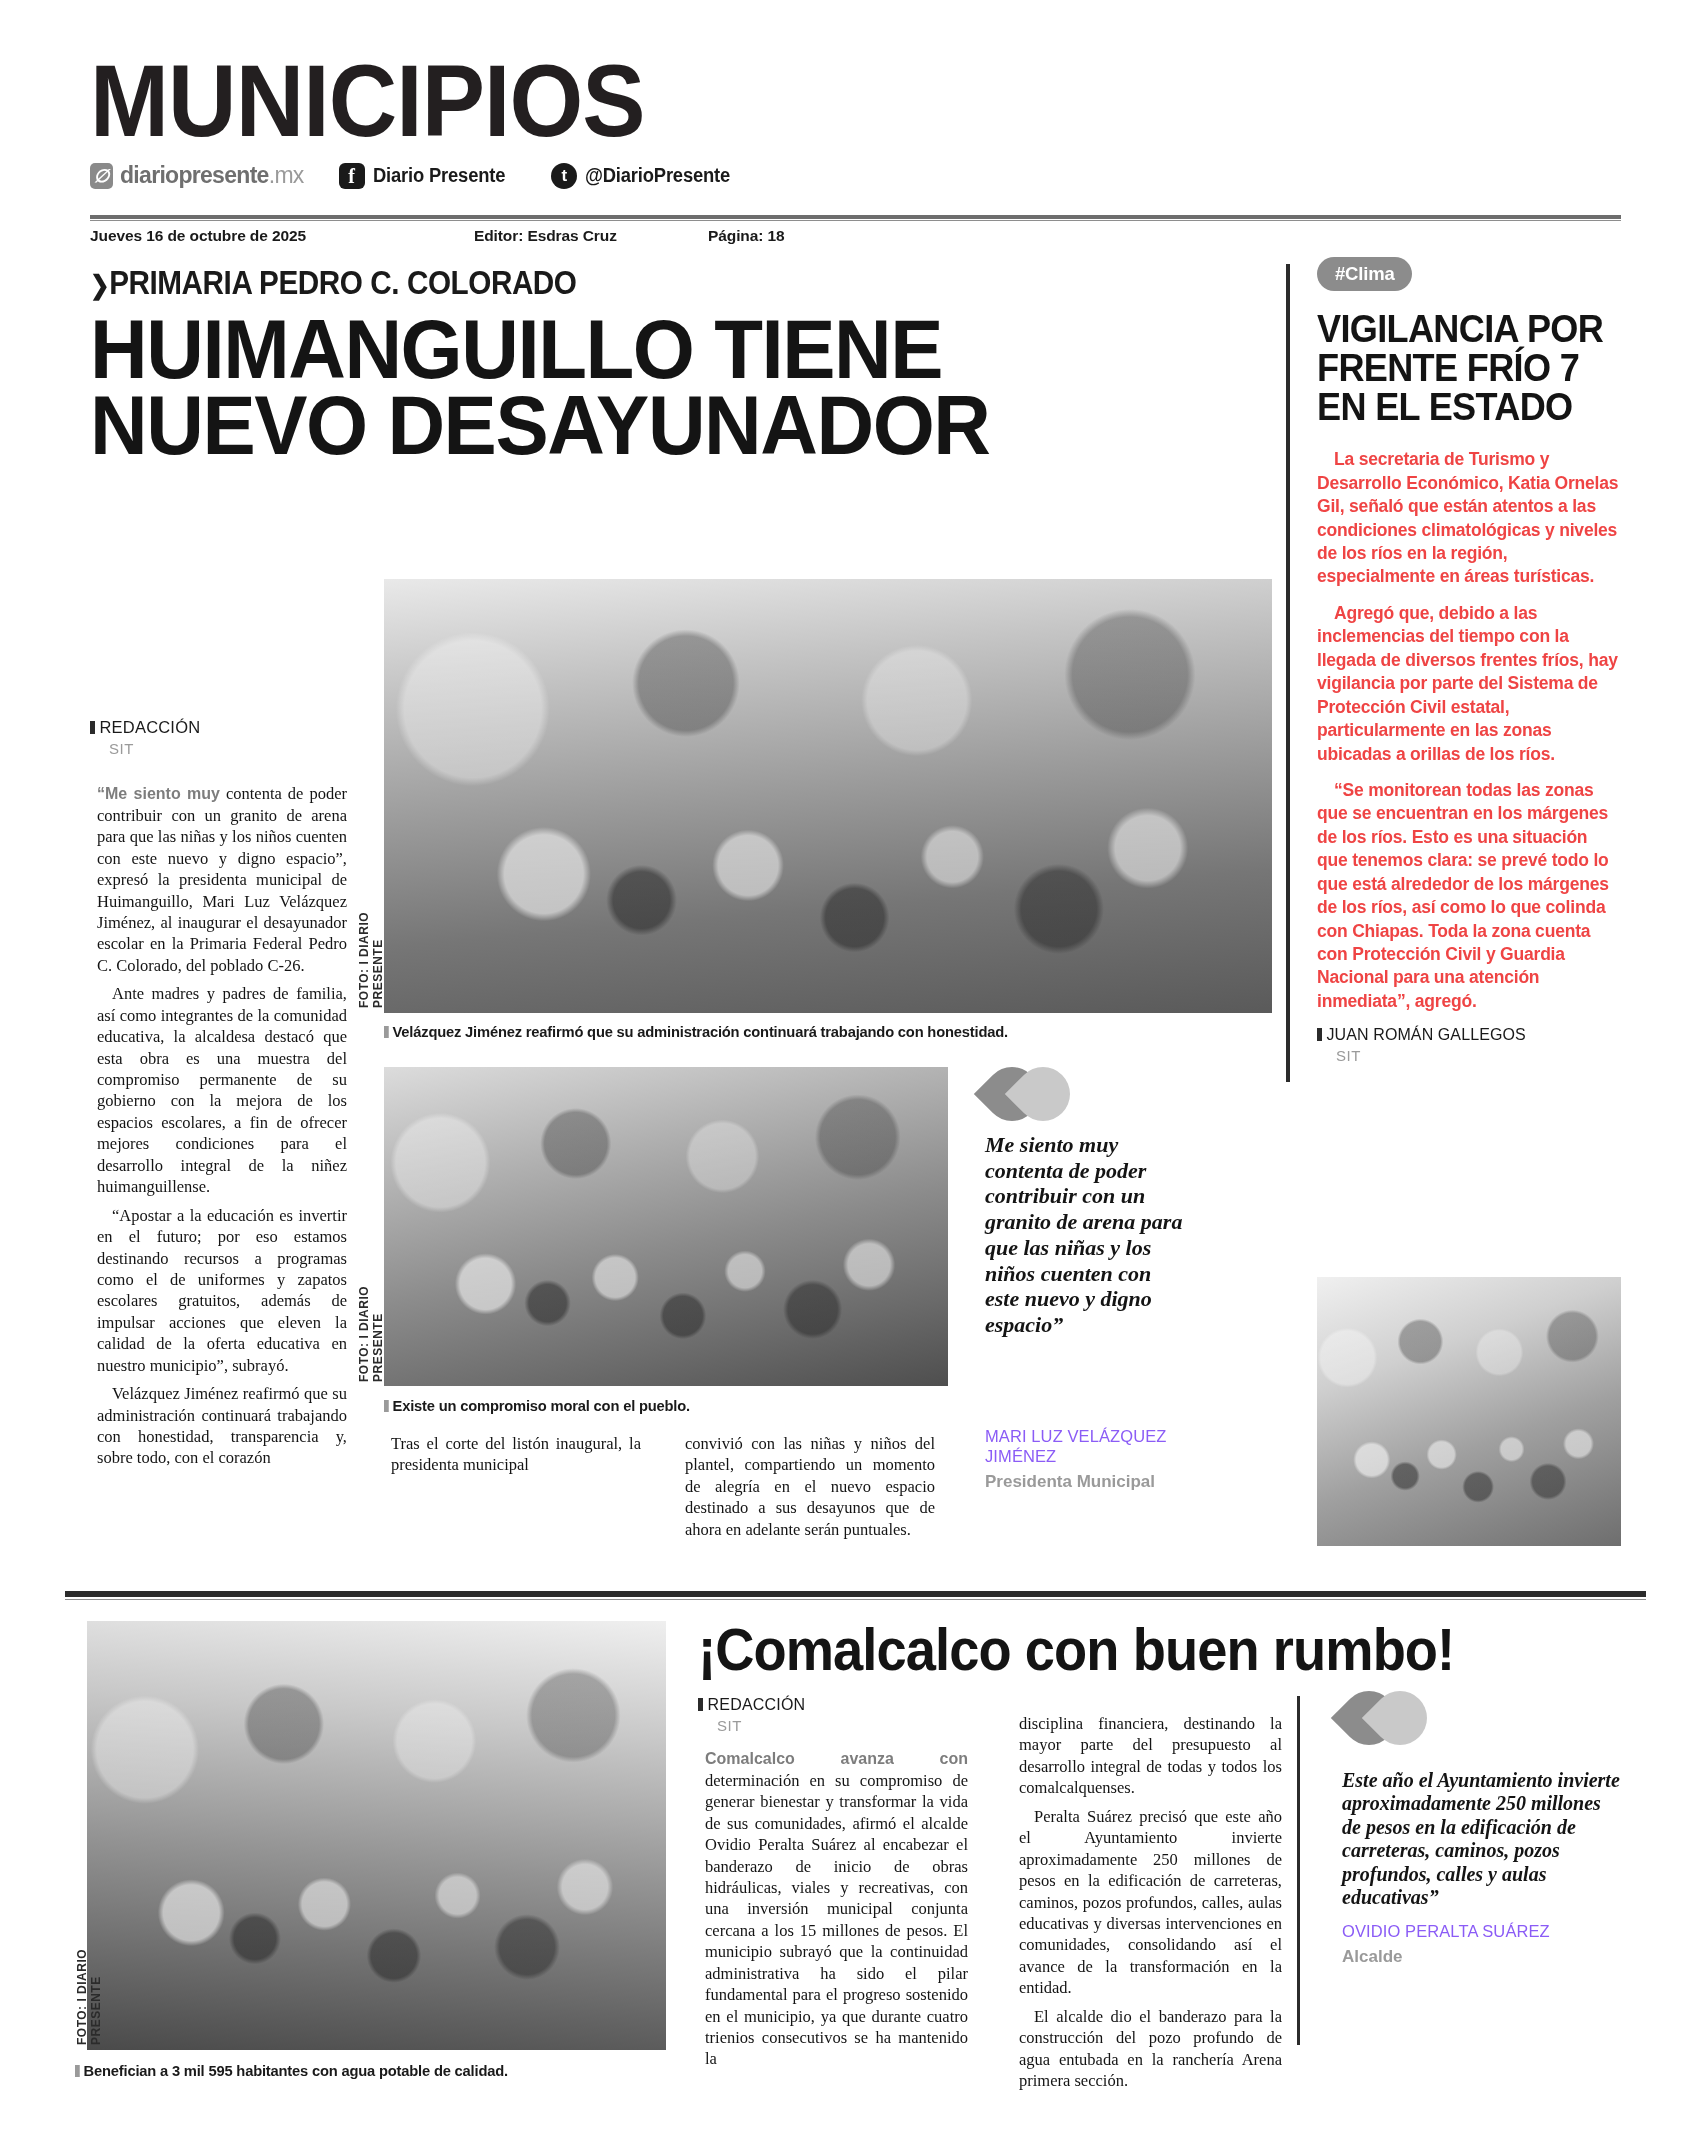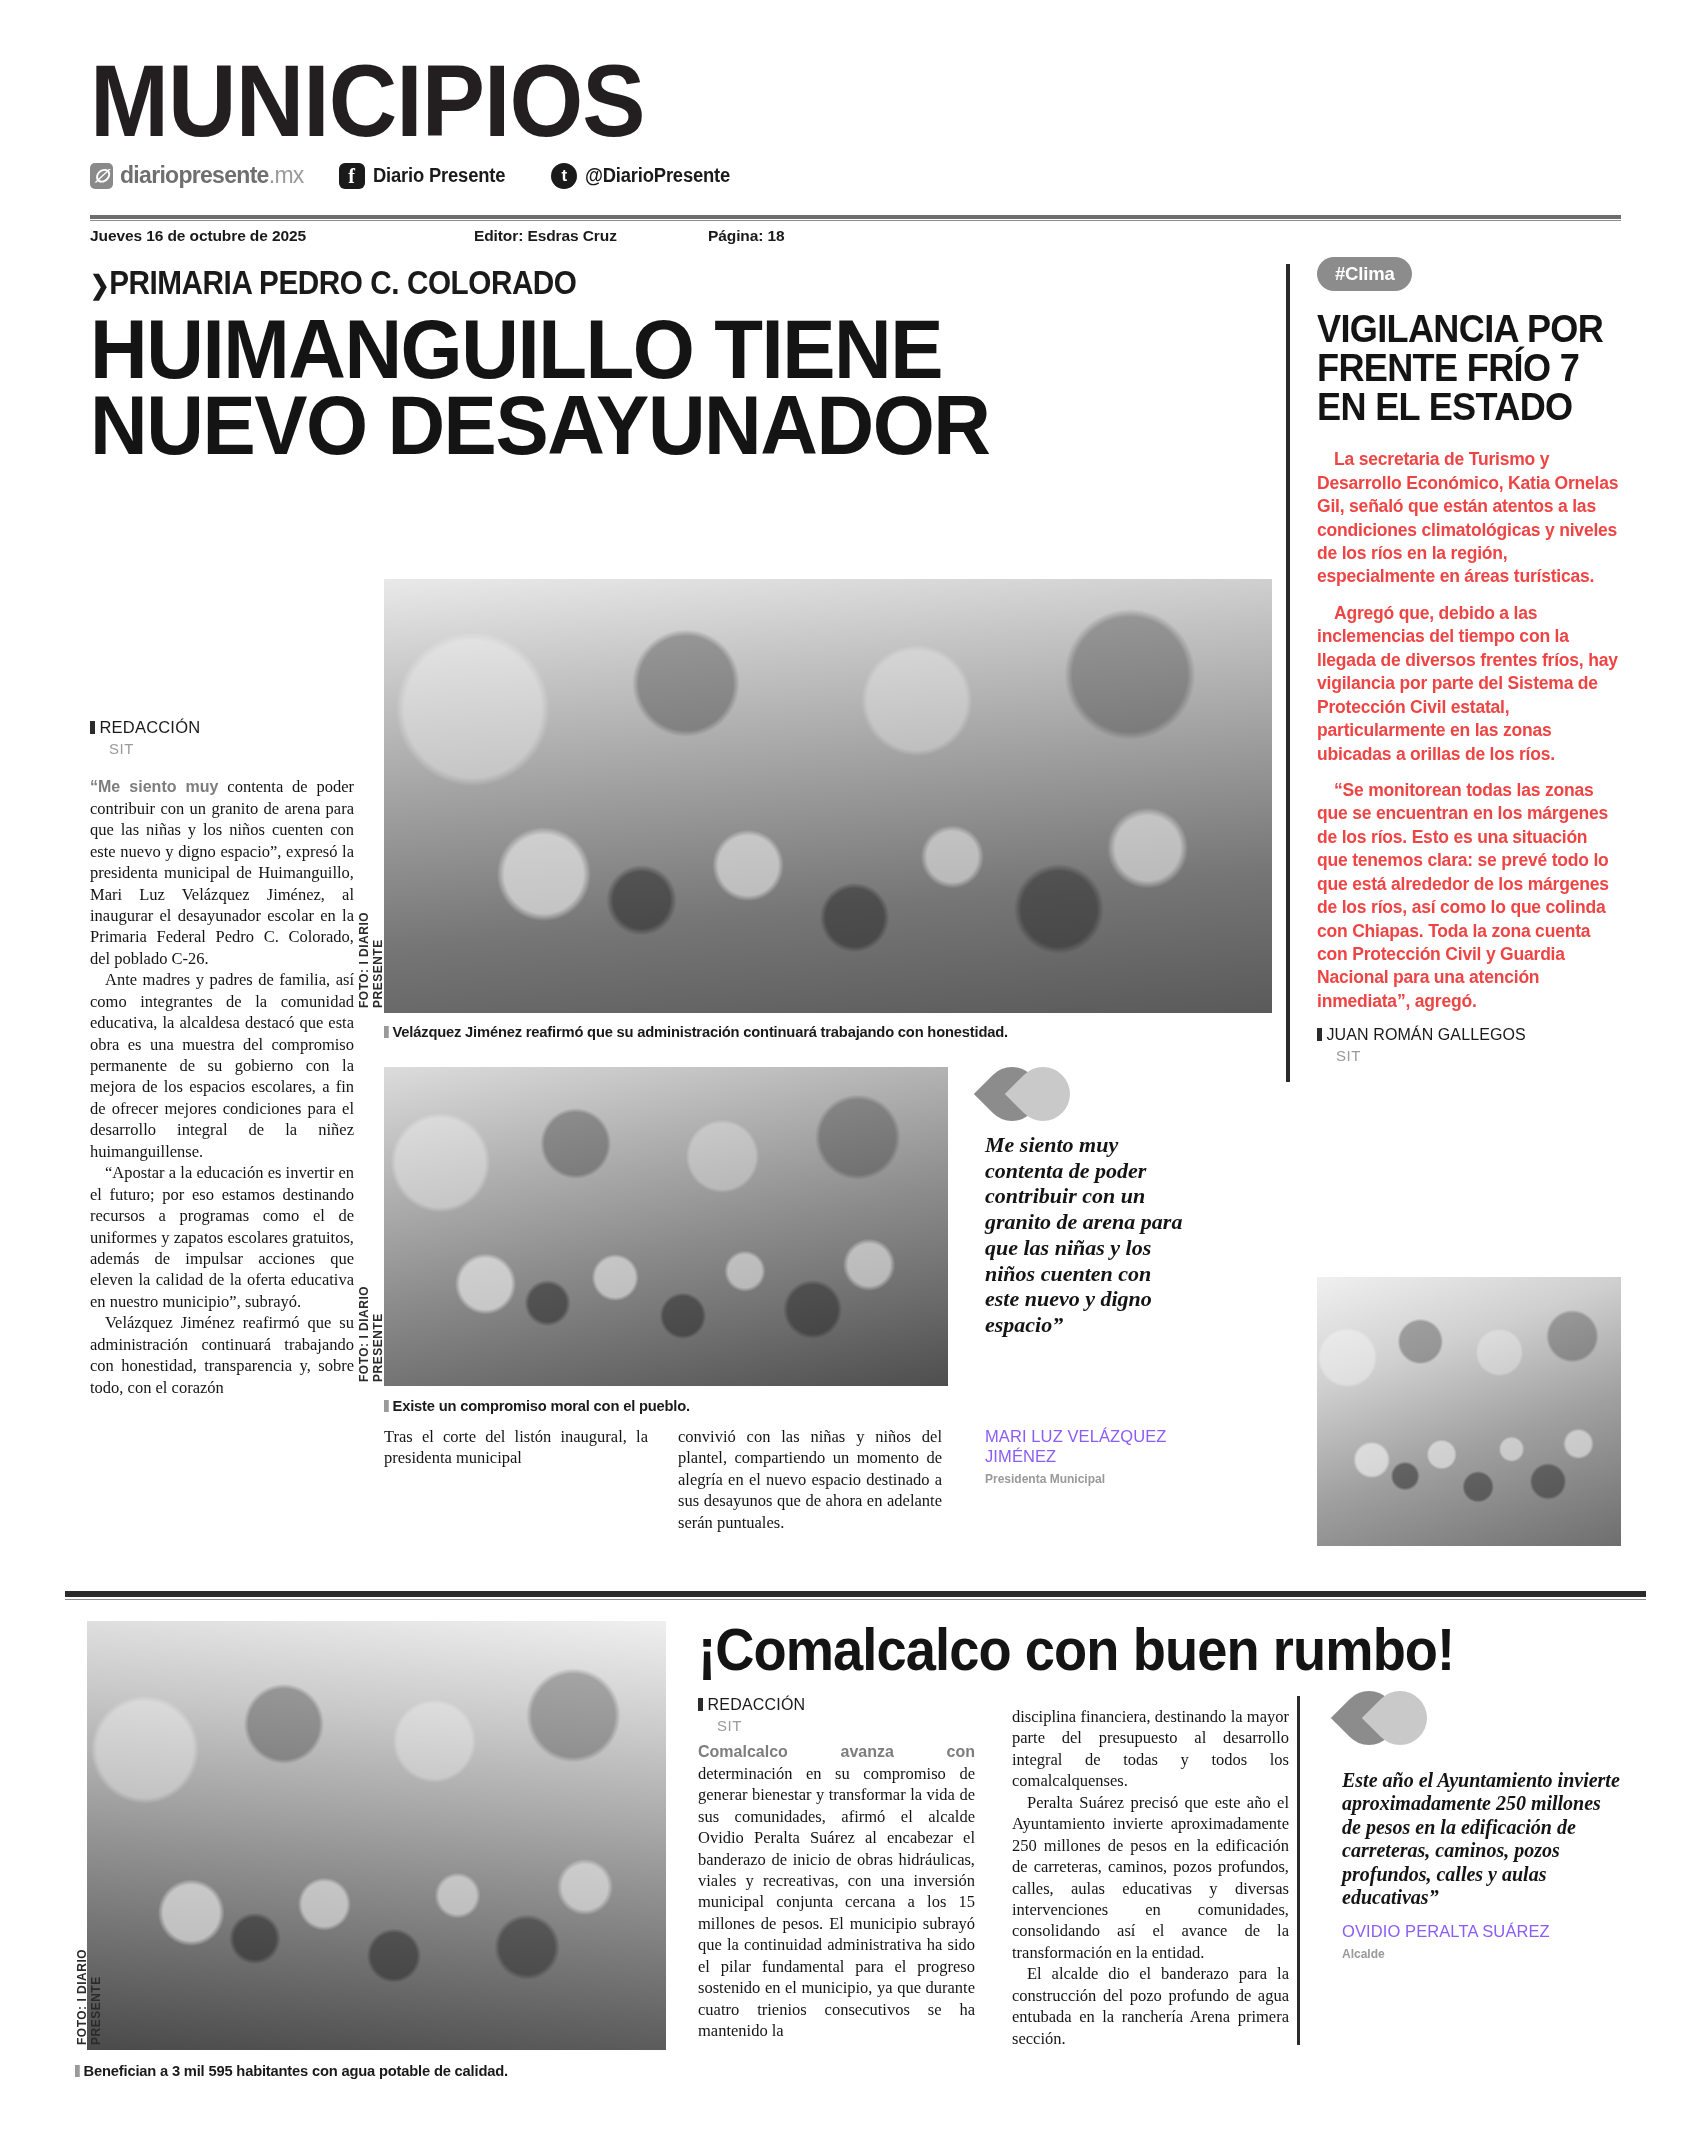--- a/index.html
+++ b/index.html
@@ -85,21 +85,21 @@
   .byline { position: absolute; left: 90px; top: 718px; width: 264px; }
   .byline .bar { display: inline-block; width: 4.5px; height: 13px; background: #2b2b2b; vertical-align: -1px; margin-right: 5px; }
   .byline .name { font-size: 16.5px; font-weight: normal; letter-spacing: 0.2px; color: #1a1a1a; }
   .byline .sub { display: block; margin-left: 19px; margin-top: 2.5px; font-size: 15px; color: #9a9a9a; letter-spacing: 0.5px; }
 
   .col-serif {
     font-family: "Liberation Serif", serif;
     font-size: 16.5px; line-height: 1.30; text-align: justify;
     color: #141414; hyphens: auto;
   }
-  .col-serif p { text-indent: 15px; margin: 0; }
+  .col-serif p { text-indent: 15px; margin: 7px; }
   .col-serif p:first-child { text-indent: 0; }
   .lead-bold { font-family: "Liberation Sans", sans-serif; font-weight: bold; color: #7d7d7d; font-size: 16px; }
 
   .main-col1 { position: absolute; left: 90px; top: 776px; width: 264px; height: 648px; }
 
   
   .photo1 { position: absolute; left: 384px; top: 579px; width: 888px; height: 434px; overflow: hidden; }
   .cap1 { position: absolute; left: 384px; top: 1023px; width: 888px; font-size: 15.5px; font-weight: bold; letter-spacing: -0.2px; color: #1a1a1a; transform: scaleX(0.95); transform-origin: left center; }
   .cap-bar { display: inline-block; width: 4.5px; height: 12px; background: #9a9a9a; margin-right: 4.5px; vertical-align: -1px; }
 
@@ -123,21 +123,21 @@
     position: absolute; top: 0; width: 54px; height: 54px; border-radius: 0 50% 50% 50%;
     transform: rotate(-45deg);
   }
   .pq-marks .d1 { left: 0; background: #8c8c8c; }
   .pq-marks .d2 { left: 31px; background: #c9c9c9; }
   .pq-text {
     font-family: "Liberation Serif", serif; font-style: italic; font-weight: bold;
     font-size: 22px; line-height: 1.17; color: #141414;
   }
   .pq-name { margin-top: 12px; font-size: 16.5px; font-weight: normal; line-height: 1.22; letter-spacing: 0.1px; color: #8b5cf6; }
-  .pq-role { margin-top: 6px; font-size: 12px; font-weight: bold; color: #9a9a9a; }
+  .pq-role { margin-top: 6px; font-size: 17px; font-weight: bold; color: #9a9a9a; }
 
   .pq1 { left: 985px; top: 1067px; width: 209px; }
   .pq1 .pq-text { position: absolute; left: 0; top: 65px; width: 200px; }
 
   
   .clima-rule { position: absolute; left: 1286px; top: 264px; width: 3.5px; height: 818px; background: #2b2b2b; }
   .clima { position: absolute; left: 1317px; top: 257px; width: 304px; }
   .tag {
     display: inline-block; background: #8c8c8c; color: #ffffff;
     font-size: 18.5px; font-weight: bold; letter-spacing: -0.2px;

